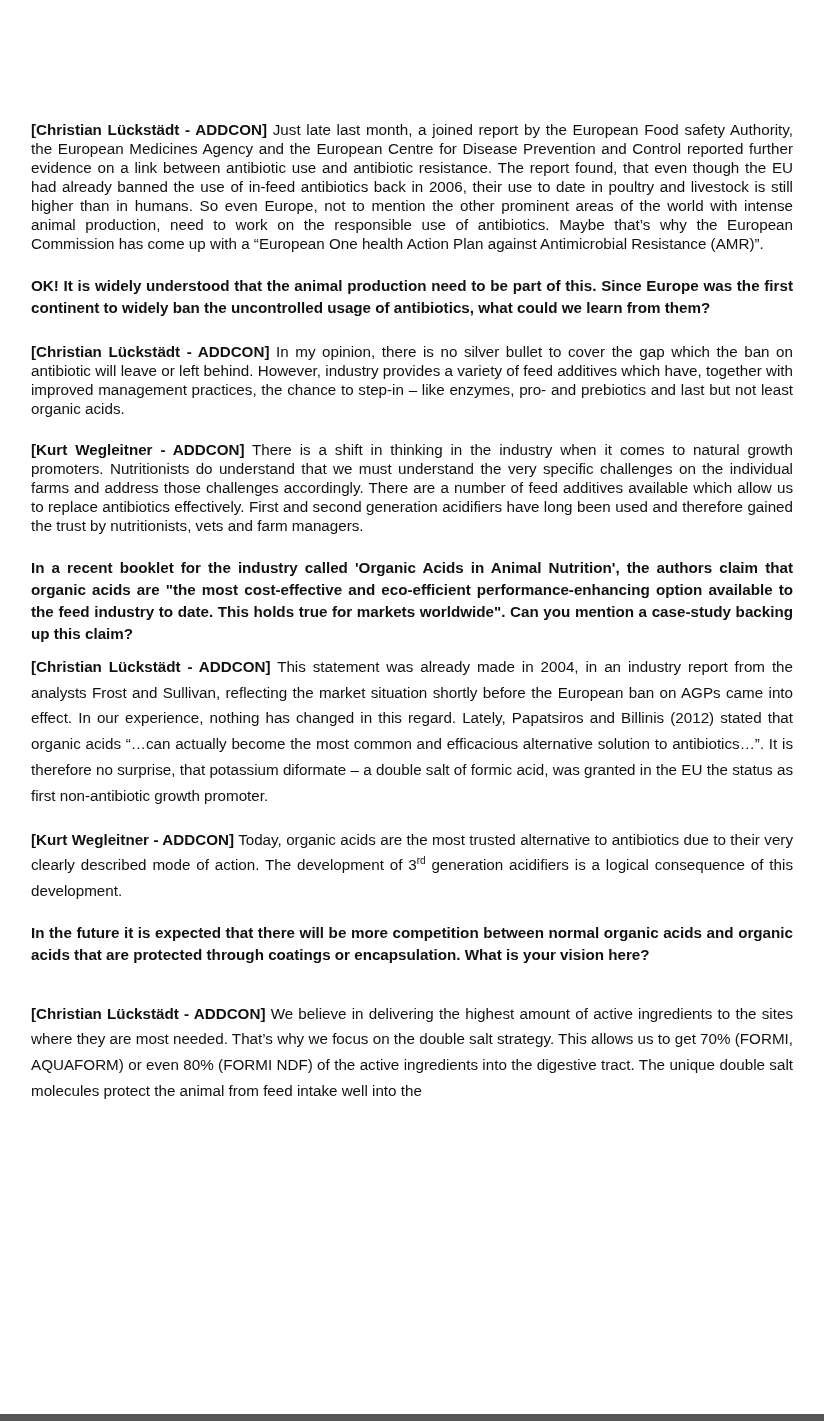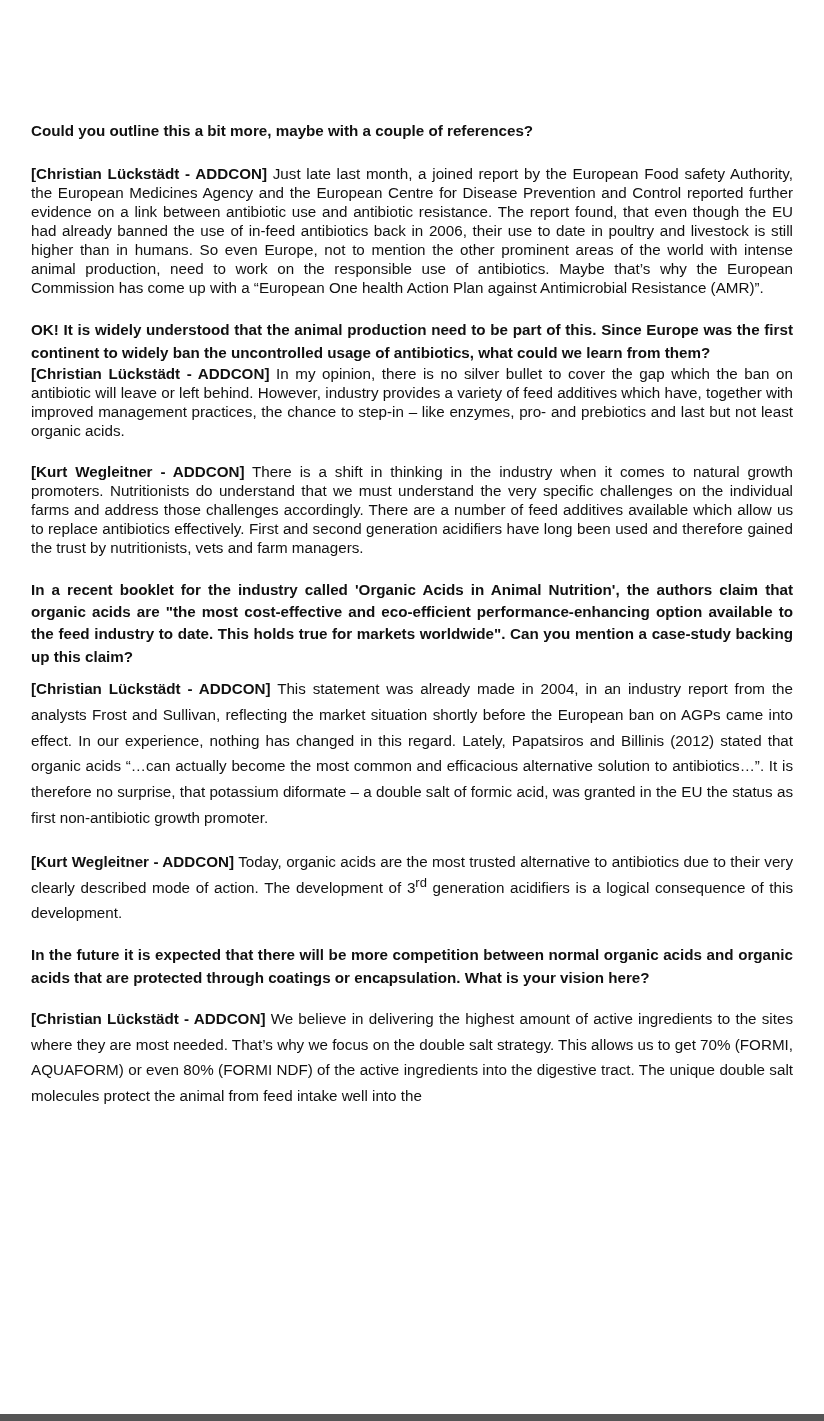--- a/index.html
+++ b/index.html
@@ -4,41 +4,40 @@
 <style>
   html, body { margin:0; padding:0; background:#ffffff; }
   body { width:824px; height:1421px; position:relative; overflow:hidden;
          font-family:"Liberation Sans", sans-serif; color:#111; }
   .page { position:absolute; left:31px; top:120px; width:762px; }
   .p { font-size:15.2px; text-align:justify; margin:0; }
   .q { font-weight:bold; line-height:22.3px; }
   .a1 { line-height:19px; }
   .a2 { line-height:25.8px; }
   .spk { font-weight:bold; }
-  sup { font-size:13px; line-height:0; }
+  sup { font-size:10px; line-height:0; }
   .footer-bar { position:absolute; left:0; bottom:0; width:824px; height:7px; background:#555555; }
 </style>
 </head>
 <body>
 
 <div class="page">
-  <p class="p q" style="margin-bottom:22px">Could you outline this a bit more, maybe with a couple of references?</p>
 
   <p class="p a1" style="margin-bottom:22px"><span class="spk">[Christian Lückstädt - ADDCON]</span><span> Just late last month, a joined report by the European Food safety Authority, the European Medicines Agency and the European Centre for Disease Prevention and Control reported further evidence on a link between antibiotic use and antibiotic resistance. The report found, that even though the EU had already banned the use of in-feed antibiotics back in 2006, their use to date in poultry and livestock is still higher than in humans. So even Europe, not to mention the other prominent areas of the world with intense animal production, need to work on the responsible use of antibiotics. Maybe that’s why the European Commission has come up with a “European One health Action Plan against Antimicrobial Resistance (AMR)”.</span></p>
 
-  <p class="p q" style="">OK! It is widely understood that the animal production need to be part of this. Since Europe was the first continent to widely ban the uncontrolled usage of antibiotics, what could we learn from them?</p>
+  <p class="p q" style="margin-bottom:22px">OK! It is widely understood that the animal production need to be part of this. Since Europe was the first continent to widely ban the uncontrolled usage of antibiotics, what could we learn from them?</p>
 
   <p class="p a1" style="margin-bottom:22px"><span class="spk">[Christian Lückstädt - ADDCON]</span><span> In my opinion, there is no silver bullet to cover the gap which the ban on antibiotic will leave or left behind. However, industry provides a variety of feed additives which have, together with improved management practices, the chance to step-in – like enzymes, pro- and prebiotics and last but not least organic acids.</span></p>
 
   <p class="p a1" style="margin-bottom:22px"><span class="spk">[Kurt Wegleitner - ADDCON]</span><span> There is a shift in thinking in the industry when it comes to natural growth promoters. Nutritionists do understand that we must understand the very specific challenges on the individual farms and address those challenges accordingly. There are a number of feed additives available which allow us to replace antibiotics effectively. First and second generation acidifiers have long been used and therefore gained the trust by nutritionists, vets and farm managers.</span></p>
 
   <p class="p q" style="margin-bottom:8px">In a recent booklet for the industry called 'Organic Acids in Animal Nutrition', the authors claim that organic acids are "the most cost-effective and eco-efficient performance-enhancing option available to the feed industry to date. This holds true for markets worldwide". Can you mention a case-study backing up this claim?</p>
 
   <p class="p a2" style="margin-bottom:18px"><span class="spk">[Christian Lückstädt - ADDCON]</span><span> This statement was already made in 2004, in an industry report from the analysts Frost and Sullivan, reflecting the market situation shortly before the European ban on AGPs came into effect. In our experience, nothing has changed in this regard. Lately, Papatsiros and Billinis (2012) stated that organic acids “…can actually become the most common and efficacious alternative solution to antibiotics…”.  It is therefore no surprise, that potassium diformate – a double salt of formic acid, was granted in the EU the status as first non-antibiotic growth promoter.</span></p>
 
   <p class="p a2" style="margin-bottom:18px"><span class="spk">[Kurt Wegleitner - ADDCON]</span><span> Today, organic acids are the most trusted alternative to antibiotics due to their very clearly described mode of action. The development of 3</span><sup>rd</sup><span> generation acidifiers is a logical consequence of this development.</span></p>
 
-  <p class="p q" style="margin-bottom:17px">In the future it is expected that there will be more competition between normal organic acids and organic acids that are protected through coatings or encapsulation. What is your vision here?</p>
+  <p class="p q" style="margin-bottom:34px">In the future it is expected that there will be more competition between normal organic acids and organic acids that are protected through coatings or encapsulation. What is your vision here?</p>
 
   <p class="p a2"><span class="spk">[Christian Lückstädt - ADDCON]</span><span> We believe in delivering the highest amount of active ingredients to the sites where they are most needed. That’s why we focus on the double salt strategy. This allows us to get 70% (FORMI, AQUAFORM) or even 80% (FORMI NDF) of the active ingredients into the digestive tract. The unique double salt molecules protect the animal from feed intake well into the</span></p>
 </div>
 
 <div class="footer-bar"></div>
 
 </body></html>

